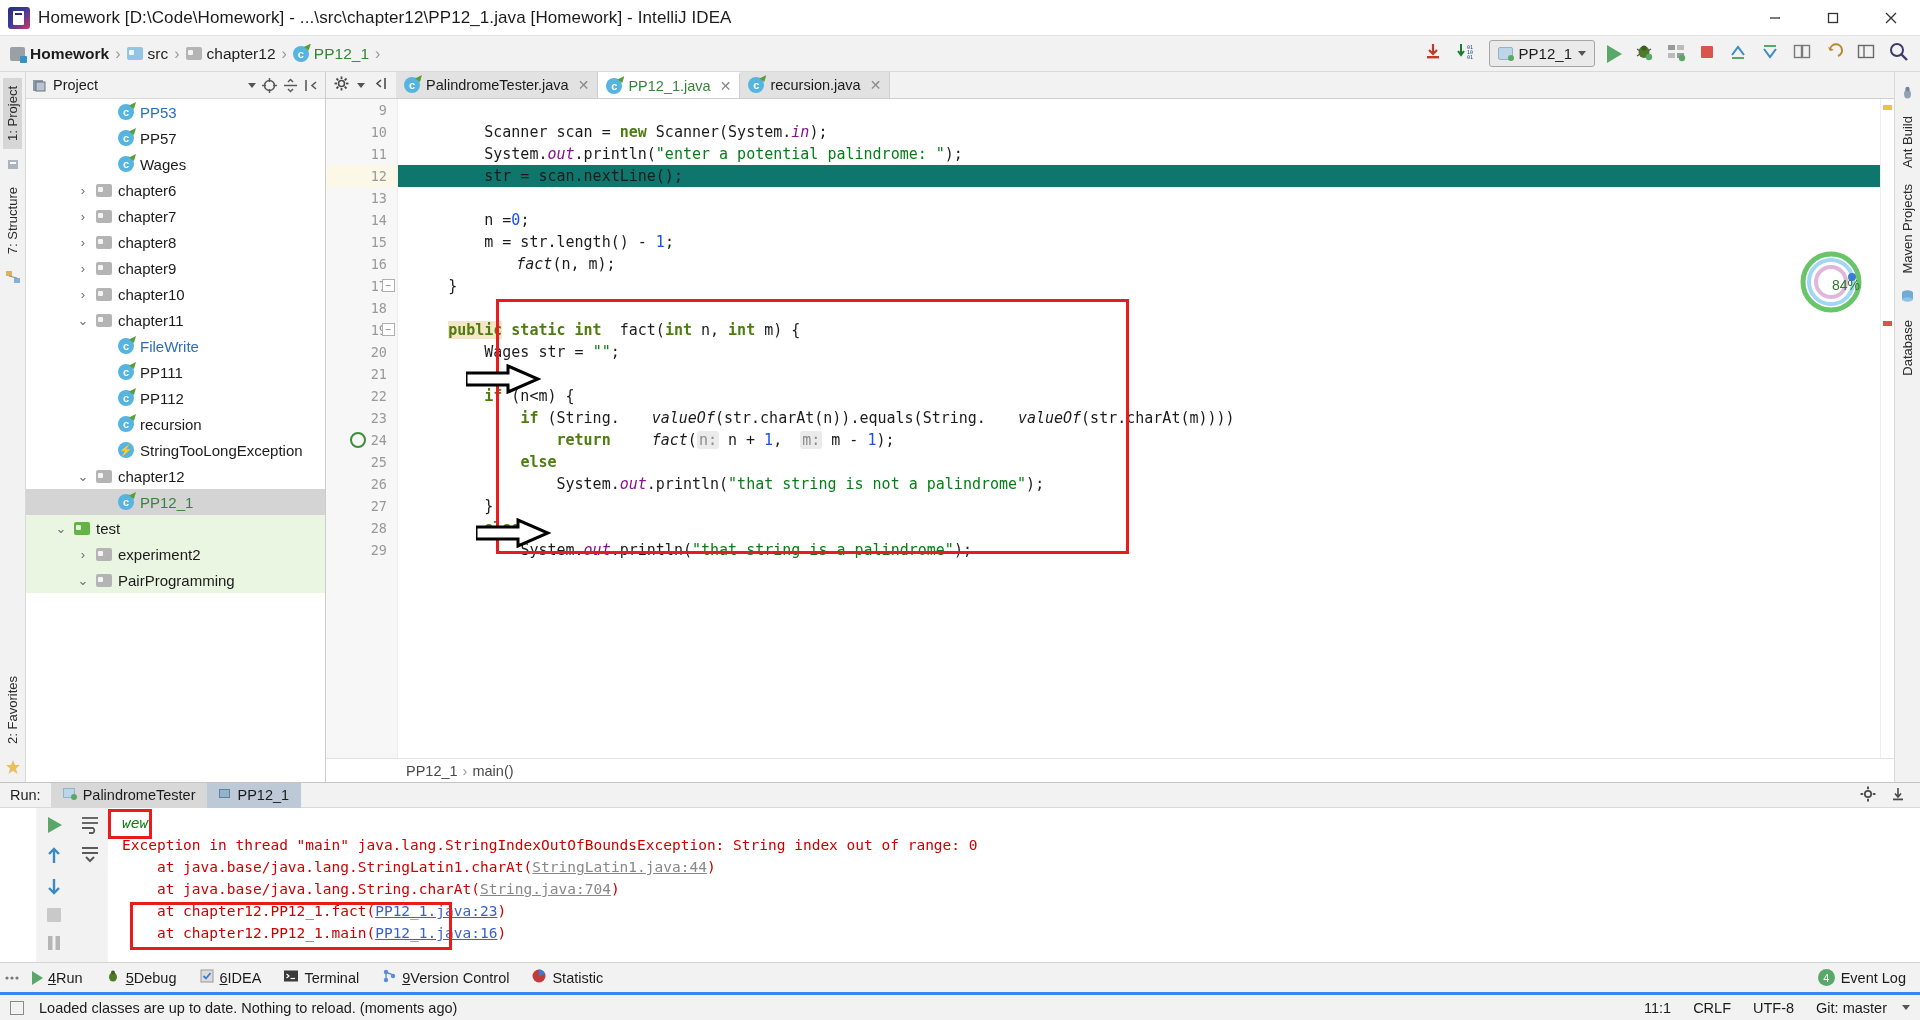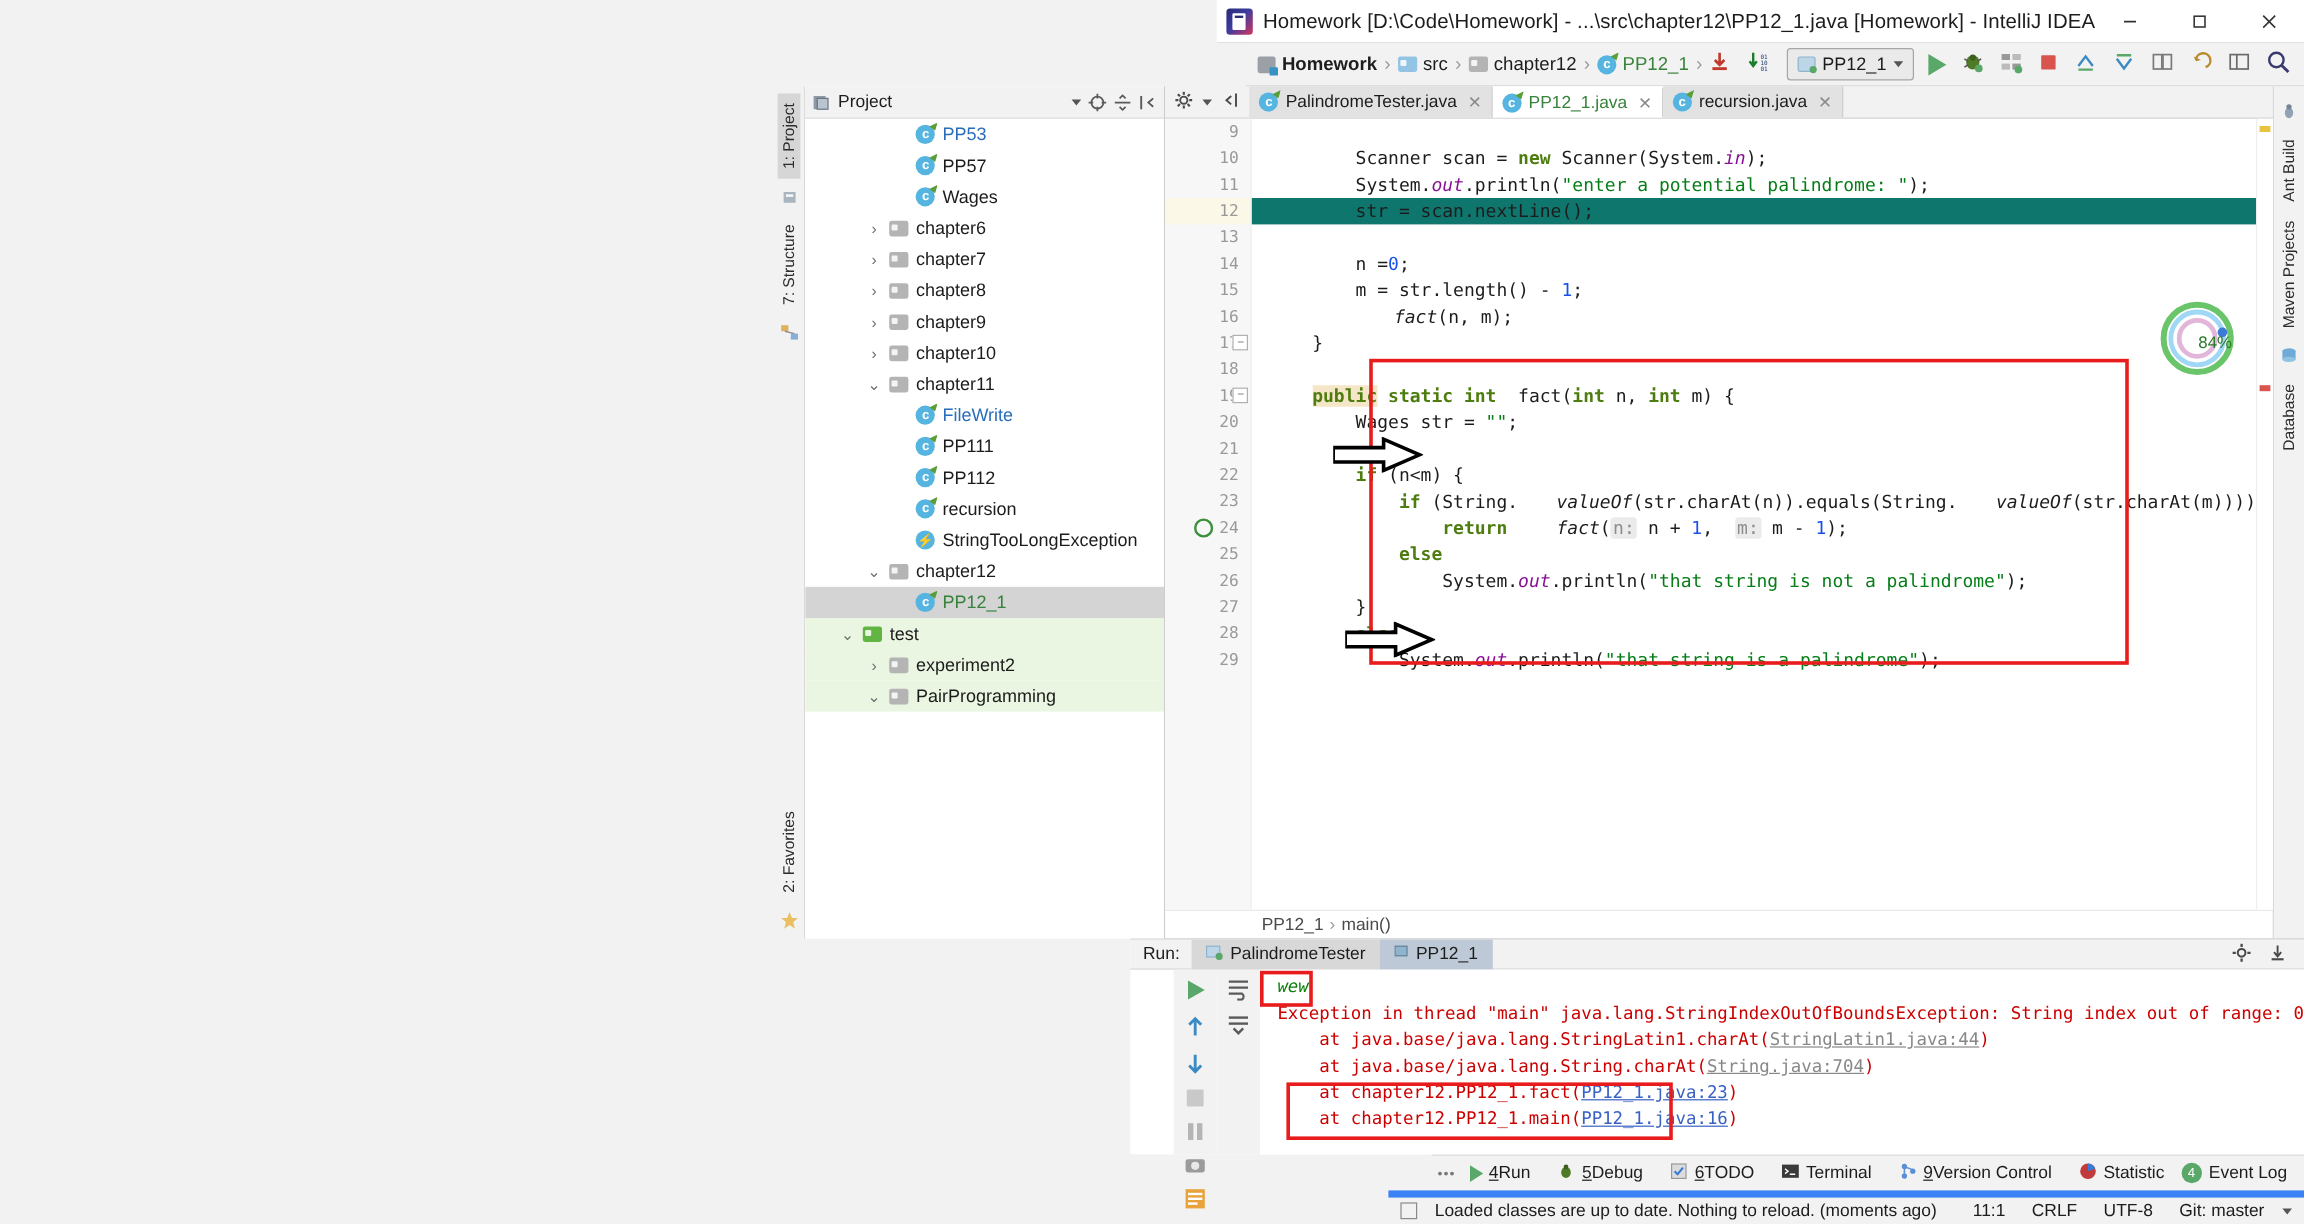--- a/index.html
+++ b/index.html
@@ -4,21 +4,21 @@
 <style>
   * { box-sizing: border-box; margin: 0; padding: 0; }
   html, body {
     width: 1920px; height: 1020px;
     font-family: "Liberation Sans", sans-serif;
     font-size: 13px;
     background: #f2f2f2;
     overflow: hidden;
     -webkit-font-smoothing: antialiased;
   }
-  .app { position: relative; width: 1920px; height: 1020px; display: flex; flex-direction: column; background:#f2f2f2;align-items:flex-end; }
+  .app { position: relative; width: 1920px; height: 1020px; display: flex; flex-direction: column; background:#f2f2f2; }
 
   
   .titlebar {
     height: 36px; background: #ffffff; display: flex; align-items: center;
     border-bottom: 1px solid #e2e2e2; flex: none;
   }
   .tb-icon {
     width: 22px; height: 22px; margin: 0 8px 0 8px; flex: none; position: relative;
     background: linear-gradient(135deg,#2a2a78 0%,#3b3b9e 45%,#d3375f 100%);
     border-radius: 3px;
@@ -186,21 +186,21 @@
   .bottombar { height:30px; background:#f2f2f2; display:flex;align-items:center; gap:2px; flex:none; border-top:1px solid #d5d5d5;}
   .btab { display:flex;align-items:center;gap:5px;padding:0 10px;font-size:14.5px;color:#1c1c1c;height:30px;}
   .btab u { text-decoration: underline; }
   .bottombar .sp { flex:1 1 auto; }
   .evt { display:flex;align-items:center;gap:6px;padding-right:14px;font-size:14.5px;color:#1c1c1c;}
   .evt-dot { width:17px;height:17px;border-radius:50%;background:#59a869;color:#fff;font-size:11px;
              display:flex;align-items:center;justify-content:center;}
 
   
   .statusbar { height:28px; background:#f2f2f2; display:flex;align-items:center;gap:8px;flex:none;
-               border-top:6px solid #3b82f6; font-size:14.5px; color:#1c1c1c; padding:0 10px;}
+               border-top:3px solid #3b82f6; font-size:14.5px; color:#1c1c1c; padding:0 10px;}
   .statusbar .sp { flex:1 1 auto; }
   .sb-item { padding:0 7px; white-space:nowrap;}
   .sb-box { width:14px;height:14px;border:1px solid #8a8a8a; }
 
   .pie-wrap { position:absolute; right:30px; top:150px; width:66px; height:66px; }
   .pie-txt { position:absolute; right:34px; top:178px; font-size:14px; color:#2b7a2b; }
 </style>
 </head>
 <body>
 
@@ -775,21 +775,21 @@
       </span>
       <span><u>5</u><span>Debug</span></span>
     </div>
     <div class="btab">
       <span>
         <svg width="16" height="16">
             <rect x="2" y="2" width="12" height="12" fill="#dcdcdc" stroke="#999"></rect>
             <path d="M4.5 8 L7 10.5 L11.5 5" fill="none" stroke="#3a7bd5" stroke-width="1.8"></path>
           </svg>
       </span>
-      <span><u>6</u><span>TODO</span></span>
+      <span><u>6</u><span>IDEA</span></span>
     </div>
     <div class="btab">
       <span>
         <svg width="16" height="16">
             <rect x="1" y="2.5" width="14" height="11" fill="#3a3a3a"></rect>
             <path d="M3.5 6 L6 8 L3.5 10" fill="none" stroke="#fff" stroke-width="1.2"></path>
             <line x1="7.5" y1="10.5" x2="12" y2="10.5" stroke="#fff" stroke-width="1.2"></line>
           </svg>
       </span>
       <span>Terminal</span>

